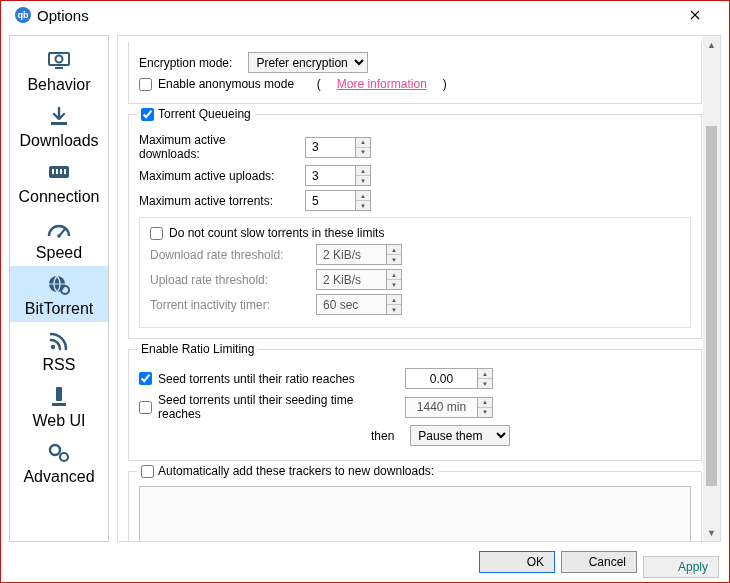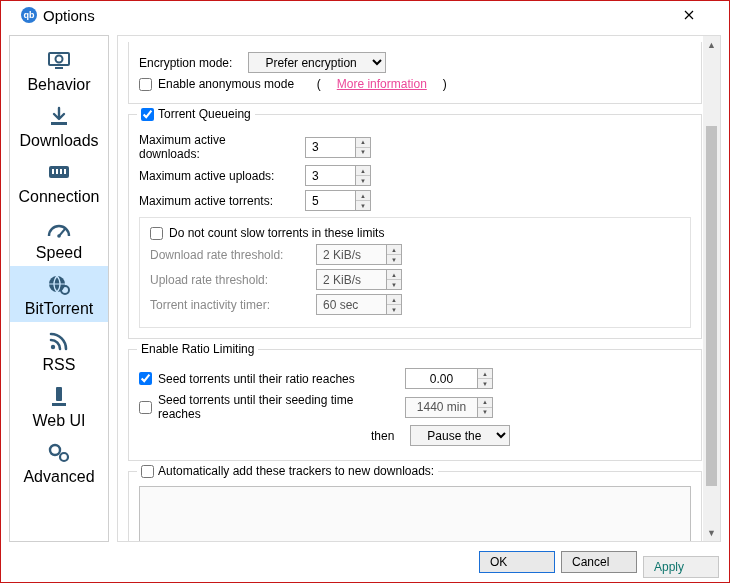--- a/index.html
+++ b/index.html
@@ -1,18 +1,18 @@
 <!DOCTYPE html>
 <html><head>
 <meta charset="utf-8">
 <style>
   * { box-sizing: border-box; }
   html, body { margin:0; padding:0; font-family: "Segoe UI", Tahoma, sans-serif; font-size:12px; color:#000; }
   .window { width:730px; height:583px; border:1px solid #c71616; background:#fff; position:relative; display:flex; flex-direction:column; }
-  .titlebar { height:28px; display:flex; align-items:center; padding:0 20px; }
+  .titlebar { height:28px; display:flex; align-items:center; padding:0 14px; }
   .titlebar .appicon { width:16px; height:16px; border-radius:50%; background:#2b7bd6; display:flex; align-items:center; justify-content:center; color:#fff; font-size:9px; font-weight:bold; margin-right:6px; }
   .titlebar .title { flex:1; font-size:15px; color:#000; }
   .titlebar .close { width:40px; height:24px; display:flex; align-items:center; justify-content:center; cursor:default; }
   .body { flex:1; display:flex; padding:6px 8px 0 8px; gap:8px; overflow:hidden; }
   .sidebar { width:100px; border:1px solid #cfcfcf; background:#fff; display:flex; flex-direction:column; align-items:stretch; padding:6px 0; }
   .side-item { display:flex; flex-direction:column; align-items:center; padding:6px 0 4px 0; cursor:default; }
   .side-item.selected { background:#cde8ff; }
   .side-item .icon { width:30px; height:26px; display:flex; align-items:center; justify-content:center; color:#325a78; }
   .side-item .lbl { font-size:16px; color:#000; margin-top:2px; }
   .main { flex:1; border:1px solid #dcdcdc; position:relative; overflow:hidden; }
@@ -22,31 +22,31 @@
   .scroll-thumb { position:absolute; right:3px; width:11px; border-radius:0; background:#c1c1c1; }
   .group { border:1px solid #dcdcdc; border-radius:0; margin:6px 0 10px 0; position:relative; padding:14px 10px 10px 10px; }
   .group.tight { padding:8px 10px; }
   .group .legend { position:absolute; top:-8px; left:8px; background:#fff; padding:0 4px; font-size:12px; display:flex; align-items:center; gap:4px; }
   .row { display:flex; align-items:center; gap:16px; margin:4px 0; }
   .row.label-row .lbl { width:150px; }
   .disabled { color:#8a8a8a; }
   label.cbx { display:flex; align-items:center; gap:6px; }
   input[type=checkbox] { width:13px; height:13px; margin:0; }
   select, .spin, .textval { font:inherit; }
-  select { height:21px; border:1px solid #a9a9a9; background:#f4f4f4; padding:0 12px; }
+  select { height:21px; border:1px solid #a9a9a9; background:#f4f4f4; padding:0 3px; }
   .spin { display:flex; align-items:stretch; height:21px; }
   .spin input { width:50px; border:1px solid #a9a9a9; border-right:none; padding:0 6px; text-align:left; font:inherit; }
   .spin .btns { display:flex; flex-direction:column; border:1px solid #a9a9a9; width:16px; }
   .spin .btns div { flex:1; display:flex; align-items:center; justify-content:center; font-size:6px; color:#555; background:#f1f1f1; }
   .spin .btns div:first-child { border-bottom:1px solid #c8c8c8; }
   a.link { color:#ec4899; text-decoration:underline; }
   .subgroup { border:1px solid #e2e2e2; margin:6px 0 0 0; padding:8px 10px; }
   textarea.trackers { width:100%; height:68px; resize:none; border:1px solid #c0c0c0; font:inherit; padding:4px; }
   .footer { height:40px; display:flex; align-items:center; justify-content:flex-end; gap:6px; padding:0 10px; }
-  .btn { min-width:76px; height:22px; border:1px solid #8a8a8a; background:#e9e9e9; display:flex; align-items:center; justify-content:flex-start; font:inherit; padding:4px 10px; }
+  .btn { min-width:76px; height:22px; border:1px solid #8a8a8a; background:#e9e9e9; display:flex; align-items:center; justify-content:flex-end; font:inherit; padding:4px 10px; }
   .btn.default { border:1.5px solid #1a6fd6; background:#e9e9e9; }
   .btn.disabled { color:#0f766e; border-color:#c7c7c7; background:#efefef;margin-top:10px; }
 </style>
 </head>
 <body>
 
 <div class="window">
   <div class="titlebar">
     <div class="appicon">qb</div>
     <div class="title">Options</div>

